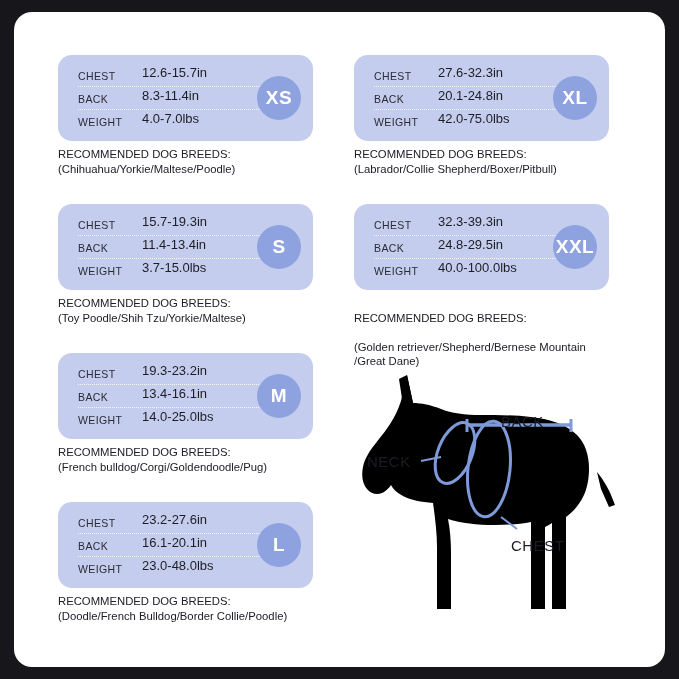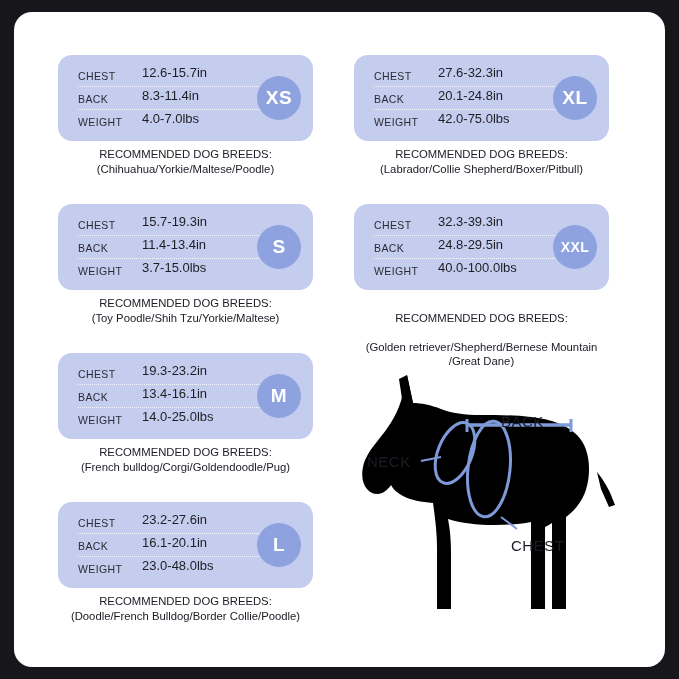--- a/index.html
+++ b/index.html
@@ -89,25 +89,24 @@
     border-radius: 50%;
     background: #8ea2e0;
     color: #ffffff;
     font-size: 19px;
     font-weight: bold;
     display: flex;
     align-items: center;
     justify-content: center;
     letter-spacing: 0.5px;
   }
-  .badge.small-text { font-size: 14px; }
+  .badge.small-text { font-size: 19px; }
   .breeds {
     width: 255px;
     margin-top: 6px;
-    text-align: center;
     font-size: 11.3px;
     line-height: 14.5px;
     color: #20202a;
   }
 
   
   .dog-wrap {
     position: absolute;
     left: 335px;
     top: 345px;

